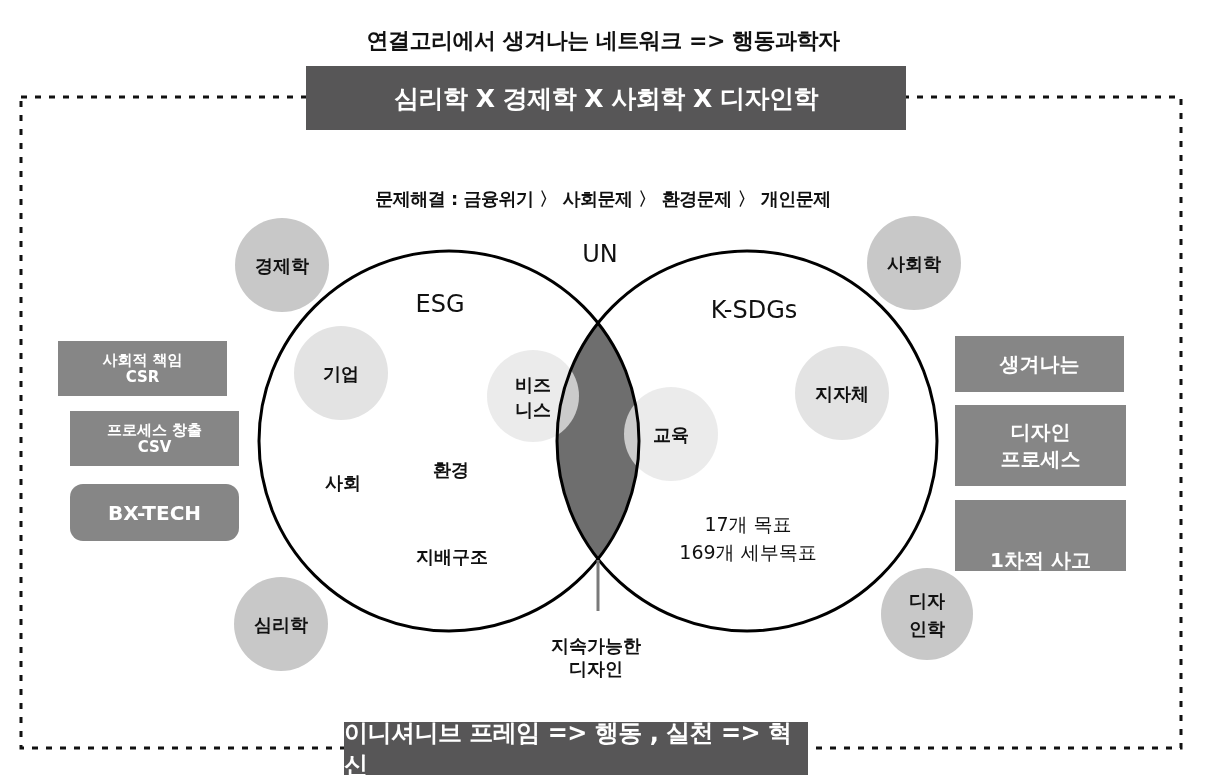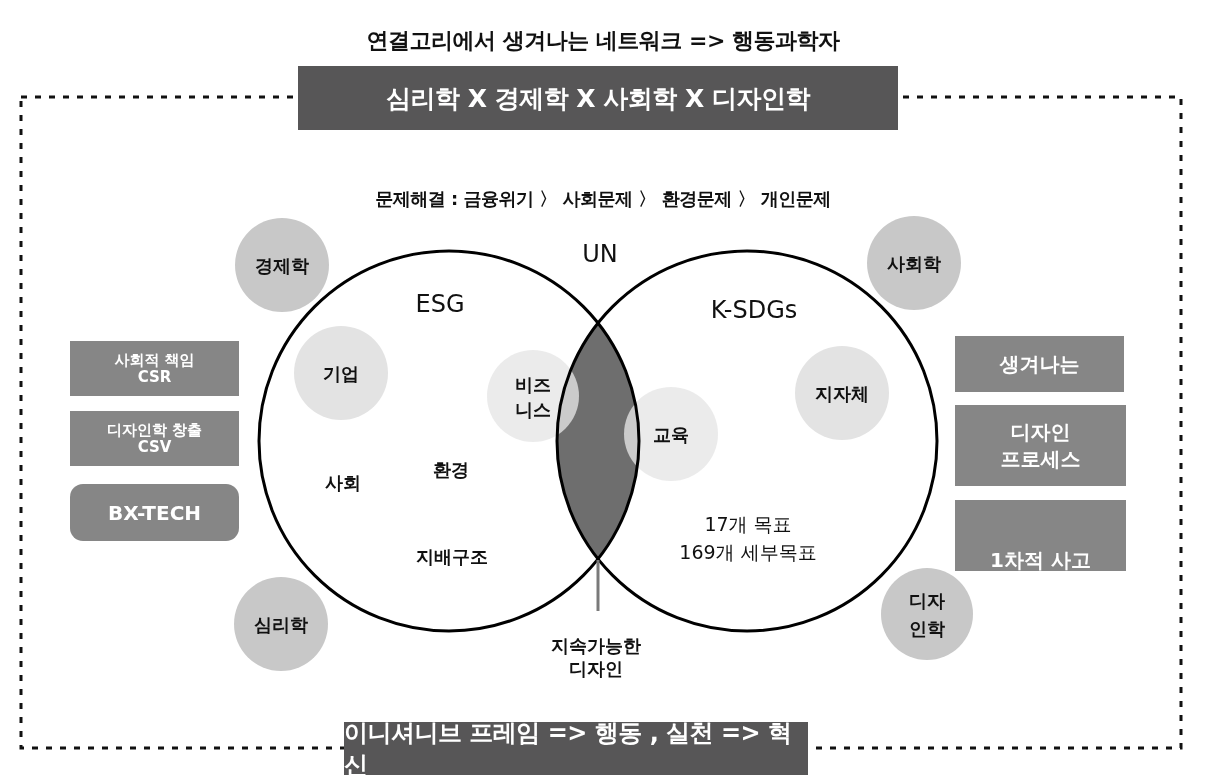--- a/index.html
+++ b/index.html
@@ -4,21 +4,21 @@
   <style>
     html, body { margin: 0; padding: 0; background: #ffffff; }
     body { width: 1206px; height: 782px; position: relative; overflow: hidden;
            font-family: "DejaVu Sans", "Liberation Sans", sans-serif; color: #111; }
     .abs { position: absolute; }
     .heading { left: 0; width: 1206px; text-align: center; font-weight: bold; }
     #title { top: 26px; font-size: 22px; letter-spacing: -0.5px; }
     #subtitle { top: 147px; font-size: 18px; letter-spacing: -0.5px; margin-top: 40px; }
     .banner { background: #575657; color: #ffffff; font-weight: bold; display: flex;
               align-items: center; justify-content: center; letter-spacing: -0.5px; }
-    #top-banner { left: 298px; top: 66px; width: 600px; height: 64px; font-size: 25px; }
+    #top-banner { left: 306px; top: 66px; width: 600px; height: 64px; font-size: 25px; }
     #bottom-banner { left: 344px; top: 722px; width: 464px; height: 53px; font-size: 24px; }
     .box { background: #868686; color: #ffffff; font-weight: bold; display: flex; flex-direction: column;
            align-items: center; justify-content: center; text-align: center; line-height: 1.1; }
     .box.small { font-size: 15px; }
     .box.large { font-size: 20px; }
     .box span { display: block; }
     svg { position: absolute; left: 0; top: 0; }
     .svgtext { font-family: "DejaVu Sans", "Liberation Sans", sans-serif; font-weight: bold; fill: #111; }
     .svgtext.light { font-weight: normal; }
   </style>
@@ -76,26 +76,26 @@
   <text class="svgtext light" x="748" y="559" font-size="19" text-anchor="middle">169개 세부목표</text>
 
   <text class="svgtext" x="596" y="652" font-size="18" text-anchor="middle">지속가능한</text>
   <text class="svgtext" x="596" y="675" font-size="18" text-anchor="middle">디자인</text>
 </svg>
 
 <div id="title" class="abs heading">연결고리에서 생겨나는 네트워크 =&gt; 행동과학자</div>
 <div id="top-banner" class="abs banner">심리학 X 경제학 X 사회학 X 디자인학</div>
 <div id="subtitle" class="abs heading">문제해결 : 금융위기 〉 사회문제 〉 환경문제 〉 개인문제</div>
 
-<div class="abs box small" style="left:70px; top:341px; width:169px; height:55px;">
+<div class="abs box small" style="left:58px; top:341px; width:169px; height:55px;">
   <span>사회적 책임</span>
   <span>CSR</span>
 </div>
 <div class="abs box small" style="left:70px; top:411px; width:169px; height:55px;">
-  <span>디자인학 창출</span>
+  <span>프로세스 창출</span>
   <span>CSV</span>
 </div>
 <div class="abs box large" style="left:70px; top:484px; width:169px; height:57px;border-radius:13px;">
   <span>BX-TECH</span>
 </div>
 
 <div class="abs box large" style="left:955px; top:336px; width:169px; height:56px;">
   <span>생겨나는</span>
 </div>
 <div class="abs box large" style="left:955px; top:405px; width:171px; height:81px; line-height:1.35;">

